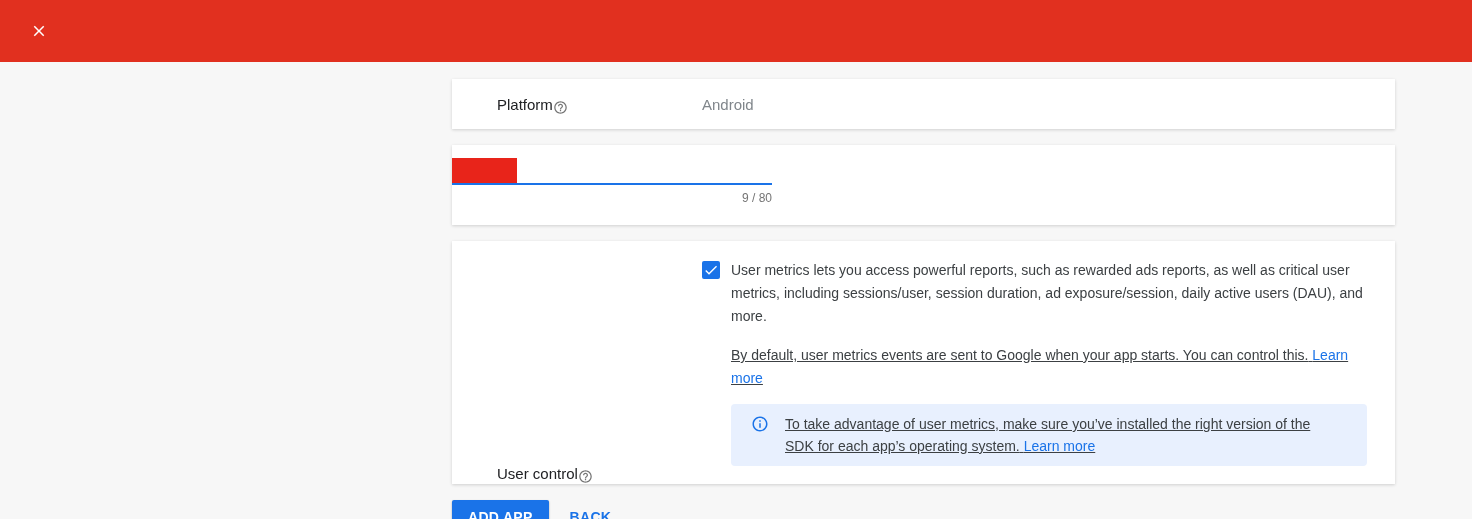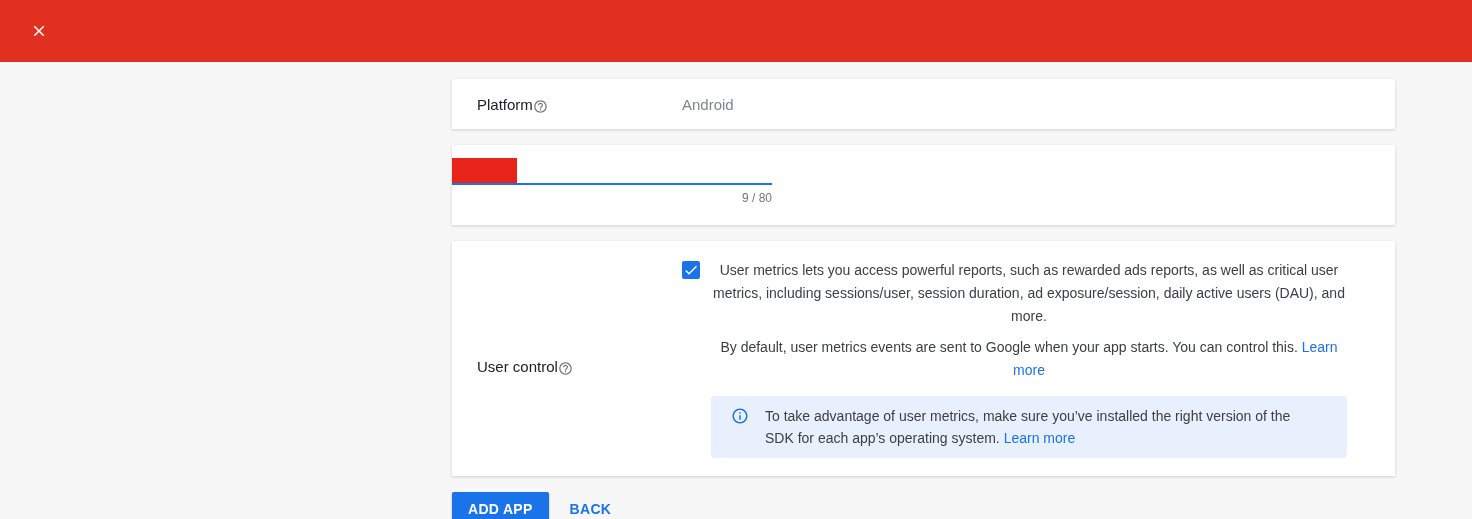--- a/index.html
+++ b/index.html
@@ -29,21 +29,21 @@
   main { padding:17px 0 0 452px; }
   .card {
     width:943px; background:#fff;
     box-shadow:0 1px 3px rgba(0,0,0,.16);
     margin-bottom:16px;
     display:flex;
   }
   .label-col {
     flex:0 0 230px;
     padding:17px 0 0 25px;
-    display:flex; align-items:center; 
+    display:flex; align-items:flex-end; margin-left:20px;
   }
   .field-label { font-size:15px; color:#202124; line-height:20px; }
   .help { margin-top:2px; display:inline-flex; cursor:pointer; background:none; border:none; padding:0; }
   .value-col { flex:1; padding-right:24px; }
 
   .card-platform .label-col { padding-top:16px; padding-bottom:14px; }
   .card-platform .value-col { padding-top:16px; padding-bottom:10px; }
   .static-value { font-size:15px; color:#80868B; line-height:20px; }
 
   .card-appname .value-col { padding-top:13px; padding-bottom:20px; }
@@ -63,33 +63,33 @@
   .card-metrics .value-col { padding-top:18px; padding-bottom:18px; }
   .metrics-row { display:flex; gap:11px; }
   .checkbox {
     flex:none; width:18px; height:18px; margin-top:2px;
     background: var(--accent-blue, #1A73E8);
     border-radius:2px; cursor:pointer;
     display:flex; align-items:center; justify-content:center;
     border:none; padding:0;
   }
   .text-block { width:636px; }
-  .para { font-size:14px; line-height:23px; color:#3C4043;text-align:center; }
-  .para + .para { margin-top:8px; }
+  .para { font-size:14px; line-height:23px; color:#3C4043; }
+  .para + .para { margin-top:16px;text-decoration:underline; }
   .link { color:var(--link-blue, #1A73E8); font-weight:500; cursor:pointer; }
 
   .banner {
     margin-top:14px; width:100%;
     background: var(--info-banner-bg, #E8F0FE);
     border-radius:4px;
     padding:9px 20px;
     display:flex; gap:16px;
   }
   .banner-icon { margin-top:2px; flex:none; display:inline-flex; }
-  .banner-text { font-size:14px; line-height:22px; color:#3C4043; max-width:552px; }
+  .banner-text { font-size:14px; line-height:22px; color:#3C4043; max-width:552px;text-decoration:underline; }
 
   
   .actions { display:flex; align-items:center; }
   .btn-primary {
     background: var(--accent-blue, #1A73E8); color:#fff;
     border:none; cursor:pointer;
     font-family:inherit; font-size:14px; font-weight:700; letter-spacing:.3px;
     height:33px; padding:0 16px; border-radius:2px;
     box-shadow:0 1px 2px rgba(0,0,0,.35);
   }

